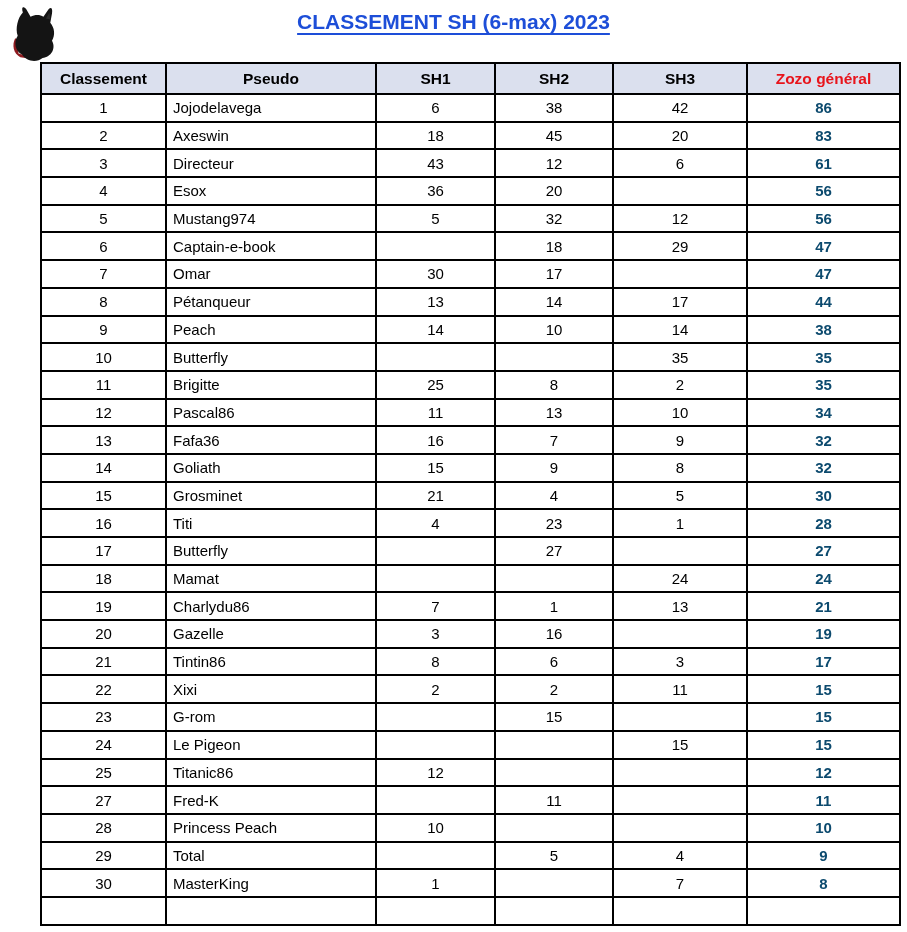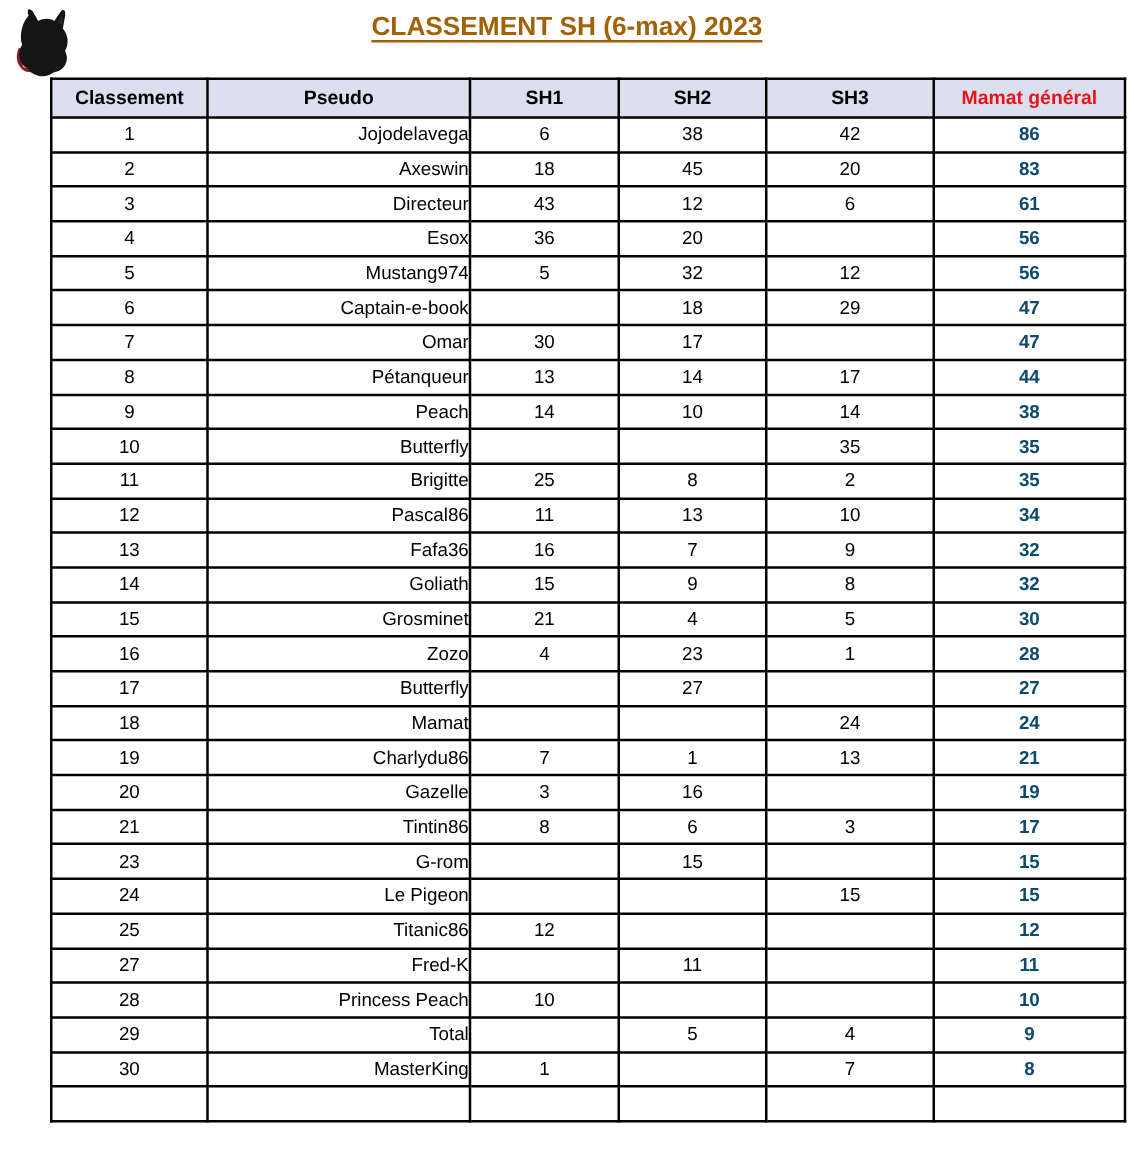--- a/index.html
+++ b/index.html
@@ -18,21 +18,21 @@
     width: 52px; height: 60px;
   }
 
   .title {
     position: absolute;
     left: 0; right: 0;
     top: 10px;
     text-align: center;
     font-size: 21px;
     font-weight: bold;
-    color: #a16207;
+    color: #1d4ed8;
   }
   .title span {
     text-decoration: underline;
     text-decoration-thickness: 2px;
     text-underline-offset: 4px;
   }
 
   table.ranking {
     position: absolute;
     left: 40px; top: 62px;
@@ -52,21 +52,21 @@
   }
   table.ranking thead tr { height: 31px; }
   table.ranking tbody tr { height: 27.7px; }
   table.ranking th {
     background: #dbe0ee;
     font-weight: bold;
     font-size: 15.5px;
   }
   table.ranking th.total { color: #e8141b; }
   table.ranking td.pseudo {
-    text-align: right;
+    text-align: left;
     padding-left: 6px;
   }
   table.ranking td.total {
     color: #0c4a6e;
     font-weight: bold;
   }
 </style>
 </head>
 <body>
 
@@ -95,21 +95,21 @@
         <col style="width:134px">
         <col style="width:153px">
     </colgroup>
     <thead>
       <tr>
           <th>Classement</th>
           <th>Pseudo</th>
           <th>SH1</th>
           <th>SH2</th>
           <th>SH3</th>
-          <th class="total">Mamat général</th>
+          <th class="total">Zozo général</th>
         </tr>
     </thead>
     <tbody>
         <tr>
           <td>1</td>
           <td class="pseudo">Jojodelavega</td>
           <td>6</td>
           <td>38</td>
           <td>42</td>
           <td class="total">86</td>
@@ -221,21 +221,21 @@
         <tr>
           <td>15</td>
           <td class="pseudo">Grosminet</td>
           <td>21</td>
           <td>4</td>
           <td>5</td>
           <td class="total">30</td>
         </tr>
         <tr>
           <td>16</td>
-          <td class="pseudo">Zozo</td>
+          <td class="pseudo">Titi</td>
           <td>4</td>
           <td>23</td>
           <td>1</td>
           <td class="total">28</td>
         </tr>
         <tr>
           <td>17</td>
           <td class="pseudo">Butterfly</td>
           <td></td>
           <td>27</td>
@@ -268,20 +268,28 @@
         </tr>
         <tr>
           <td>21</td>
           <td class="pseudo">Tintin86</td>
           <td>8</td>
           <td>6</td>
           <td>3</td>
           <td class="total">17</td>
         </tr>
         <tr>
+          <td>22</td>
+          <td class="pseudo">Xixi</td>
+          <td>2</td>
+          <td>2</td>
+          <td>11</td>
+          <td class="total">15</td>
+        </tr>
+        <tr>
           <td>23</td>
           <td class="pseudo">G-rom</td>
           <td></td>
           <td>15</td>
           <td></td>
           <td class="total">15</td>
         </tr>
         <tr>
           <td>24</td>
           <td class="pseudo">Le Pigeon</td>

